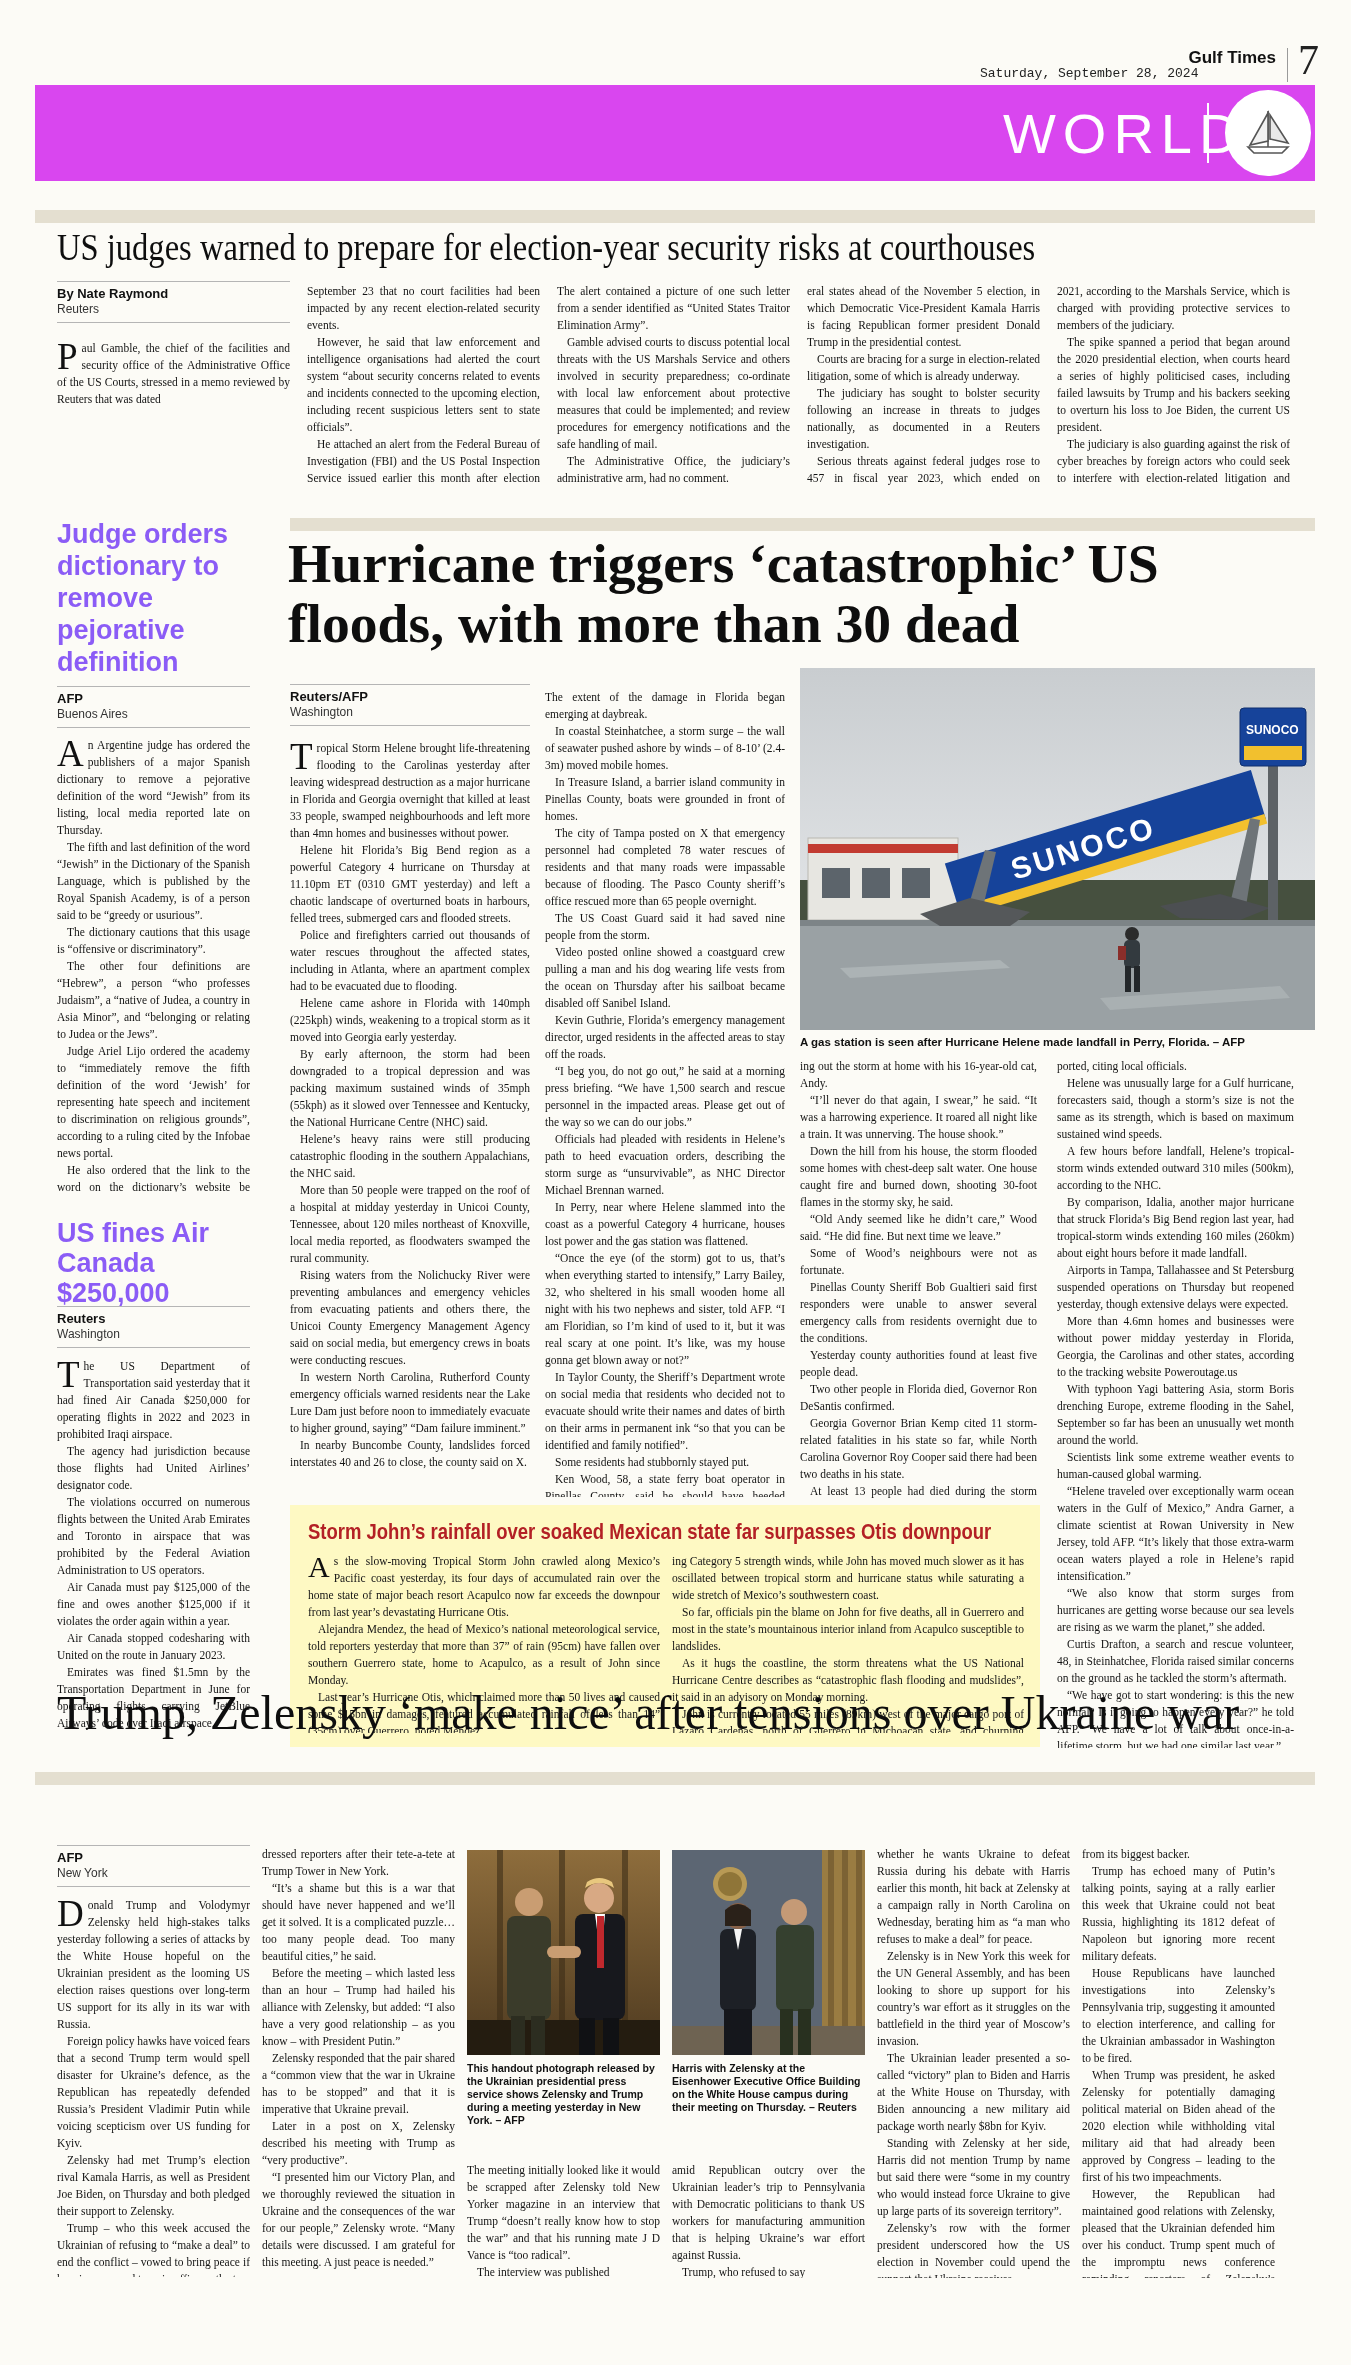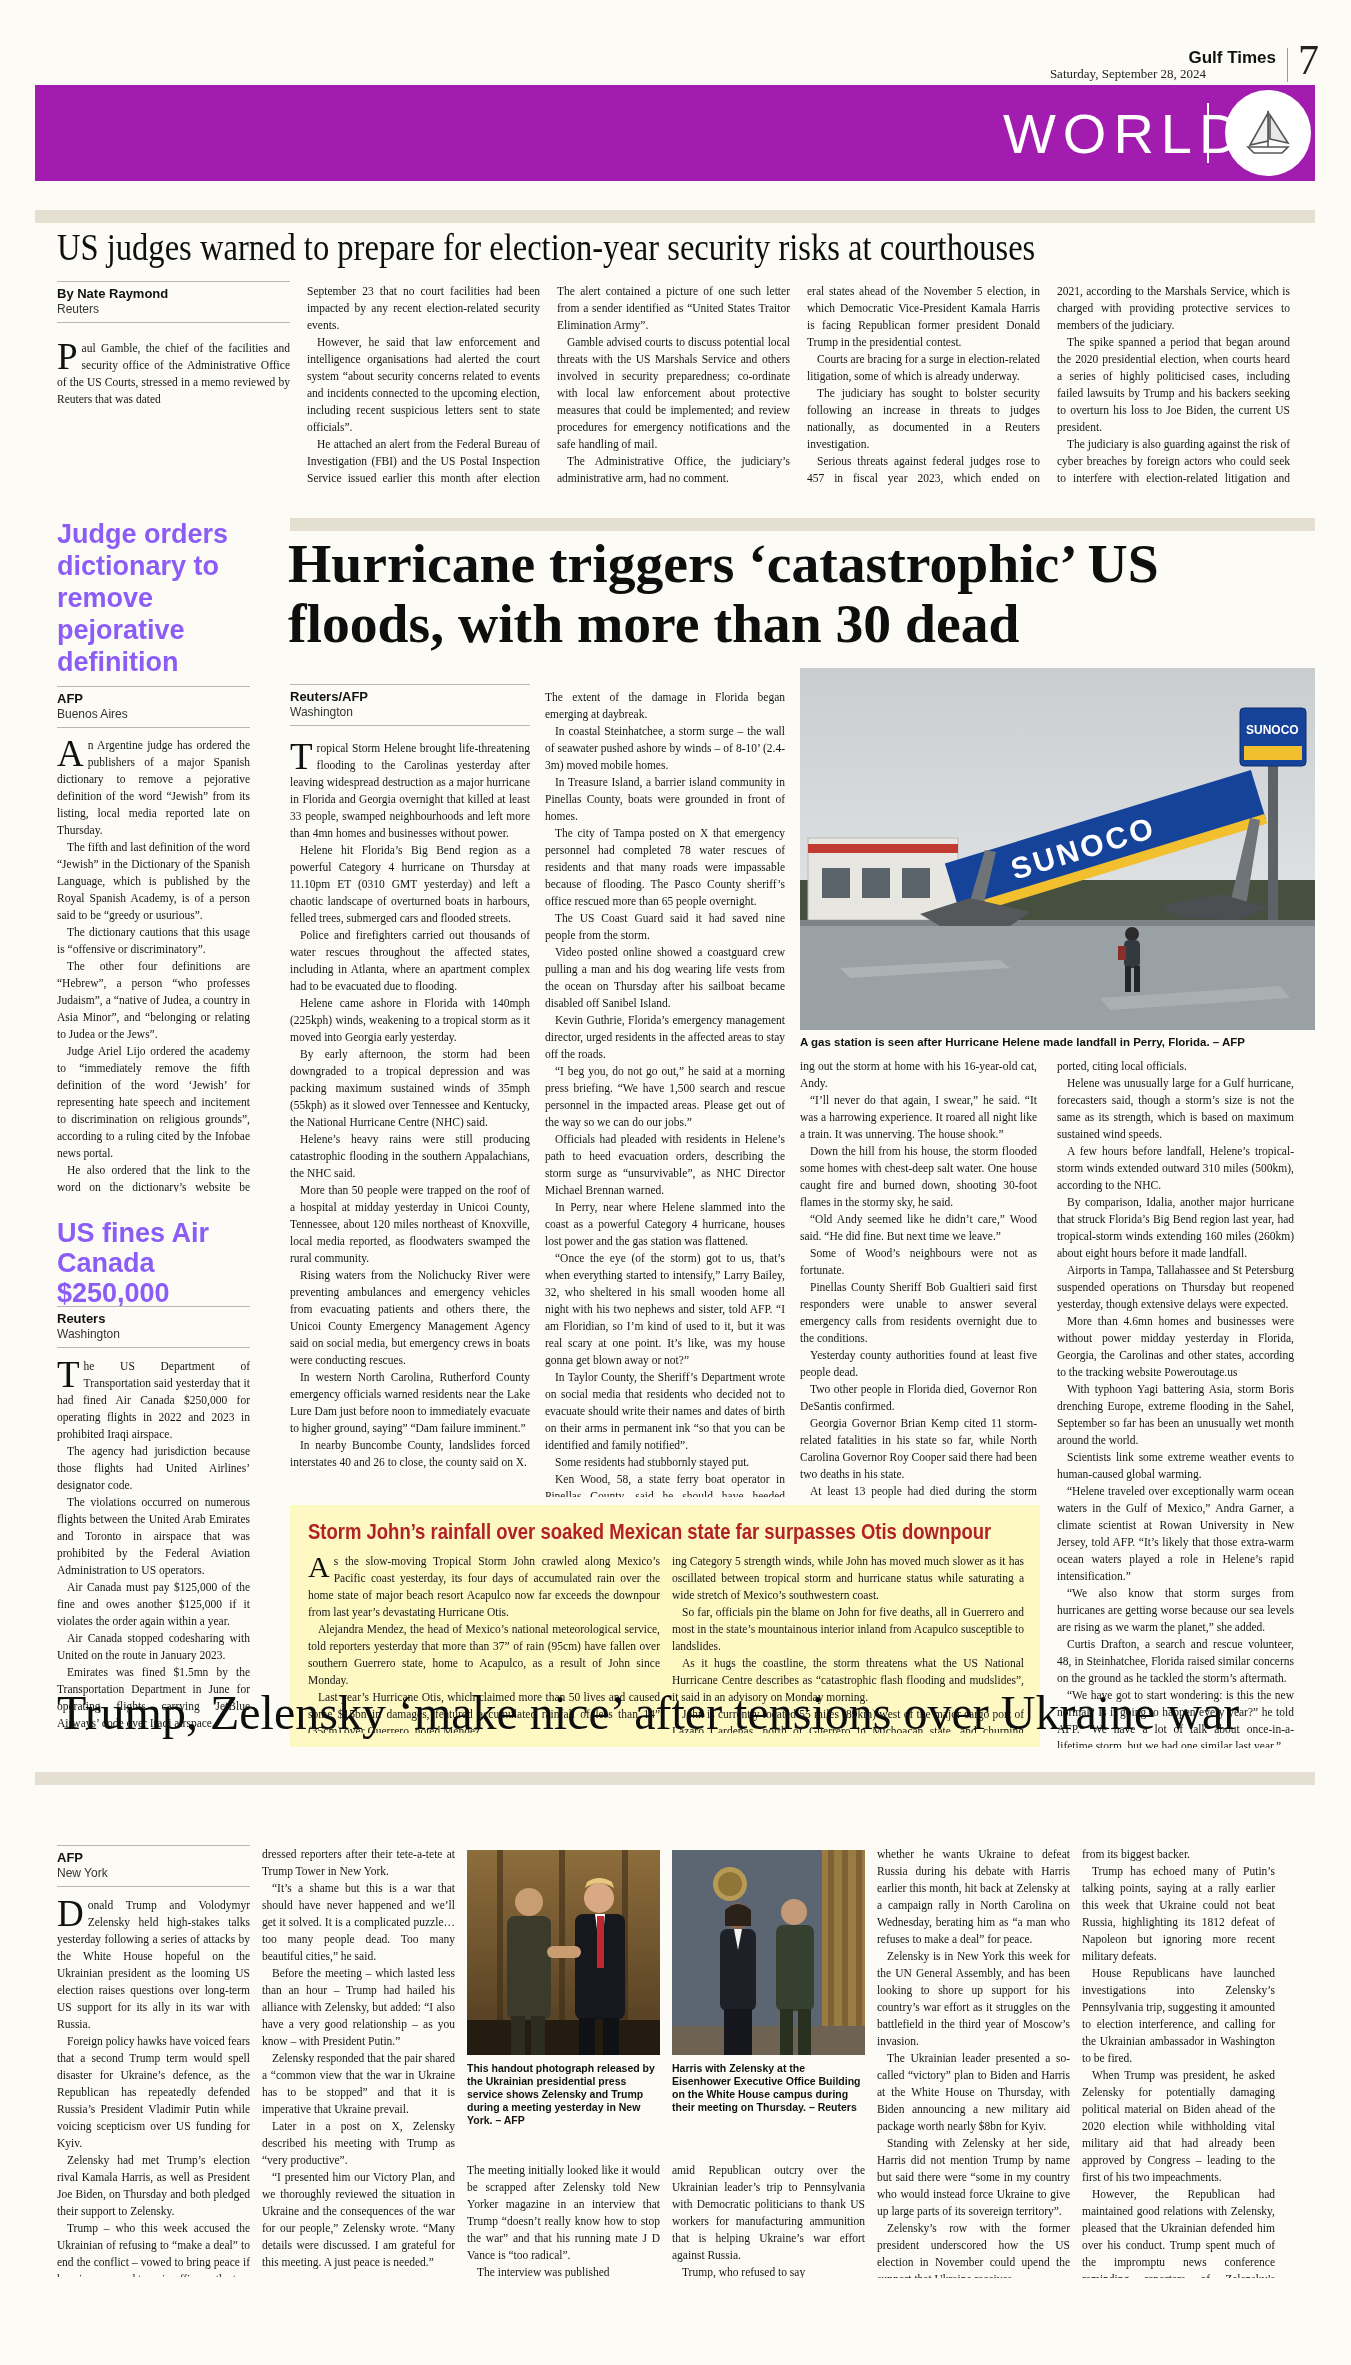--- a/index.html
+++ b/index.html
@@ -1,24 +1,24 @@
 <!DOCTYPE html>
 <html><head>
 <meta charset="utf-8">
 <style>
   html,body{margin:0;padding:0;background:#888;}
   #page{position:relative;width:1351px;height:2365px;background:#fcfbf6;font-family:"Liberation Serif",serif;color:#141414;overflow:hidden;margin:0 auto;}
   .abs{position:absolute;}
   .strip{background:#e4dfd0;height:13px;}
   
   .mast-paper{font-family:"Liberation Sans",sans-serif;font-weight:bold;font-size:17px;color:#111;text-align:right;}
-  .mast-date{font-family:Liberation Serif, serif;font-size:13px;color:#222;text-align:center;}
+  .mast-date{font-family:Liberation Mono, monospace;font-size:13px;color:#222;text-align:left;}
   .mast-page{font-family:"Liberation Serif",serif;font-size:42px;font-weight:400;color:#222;}
   .vline{width:1px;background:#9a9a9a;}
-  .banner{background:#a21caf;}
+  .banner{background:#d946ef;}
   .banner-word{font-family:"Liberation Sans",sans-serif;font-weight:300;font-size:56px;letter-spacing:7px;color:#fff;}
   .banner-vline{width:2px;background:#fff;}
   .logo-circle{width:86px;height:86px;border-radius:50%;background:#fff;display:flex;align-items:center;justify-content:center;}
   
   .hl-serif{font-family:"Liberation Serif",serif;color:#0e0e0e;white-space:nowrap;transform-origin:left top;}
   .hl-sans{font-family:"Liberation Sans",sans-serif;font-weight:bold;color:#8b5cf6;}
   
   .byl{font-family:"Liberation Sans",sans-serif;}
   .byl .b1{font-weight:bold;font-size:13px;line-height:16px;color:#111;}
   .byl .b2{font-size:12px;line-height:15px;color:#333;}

